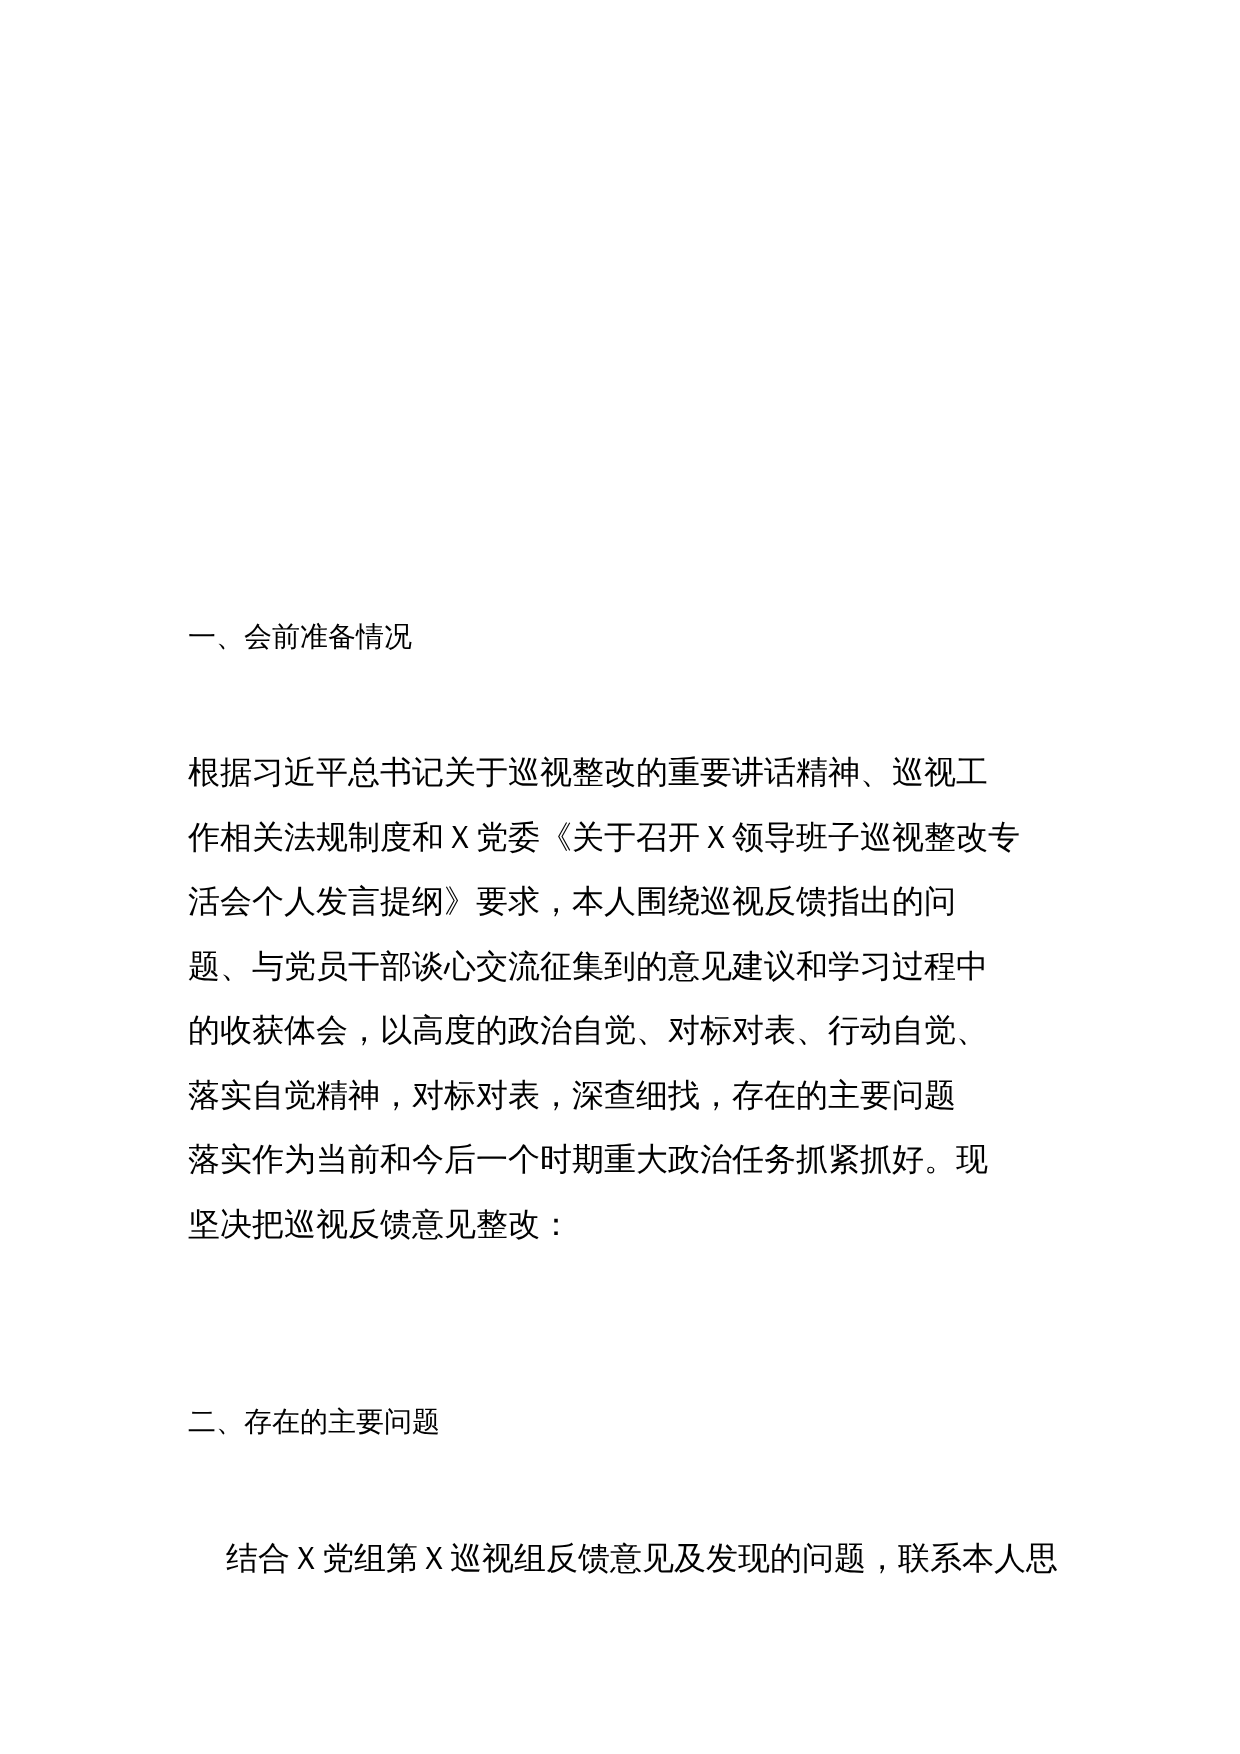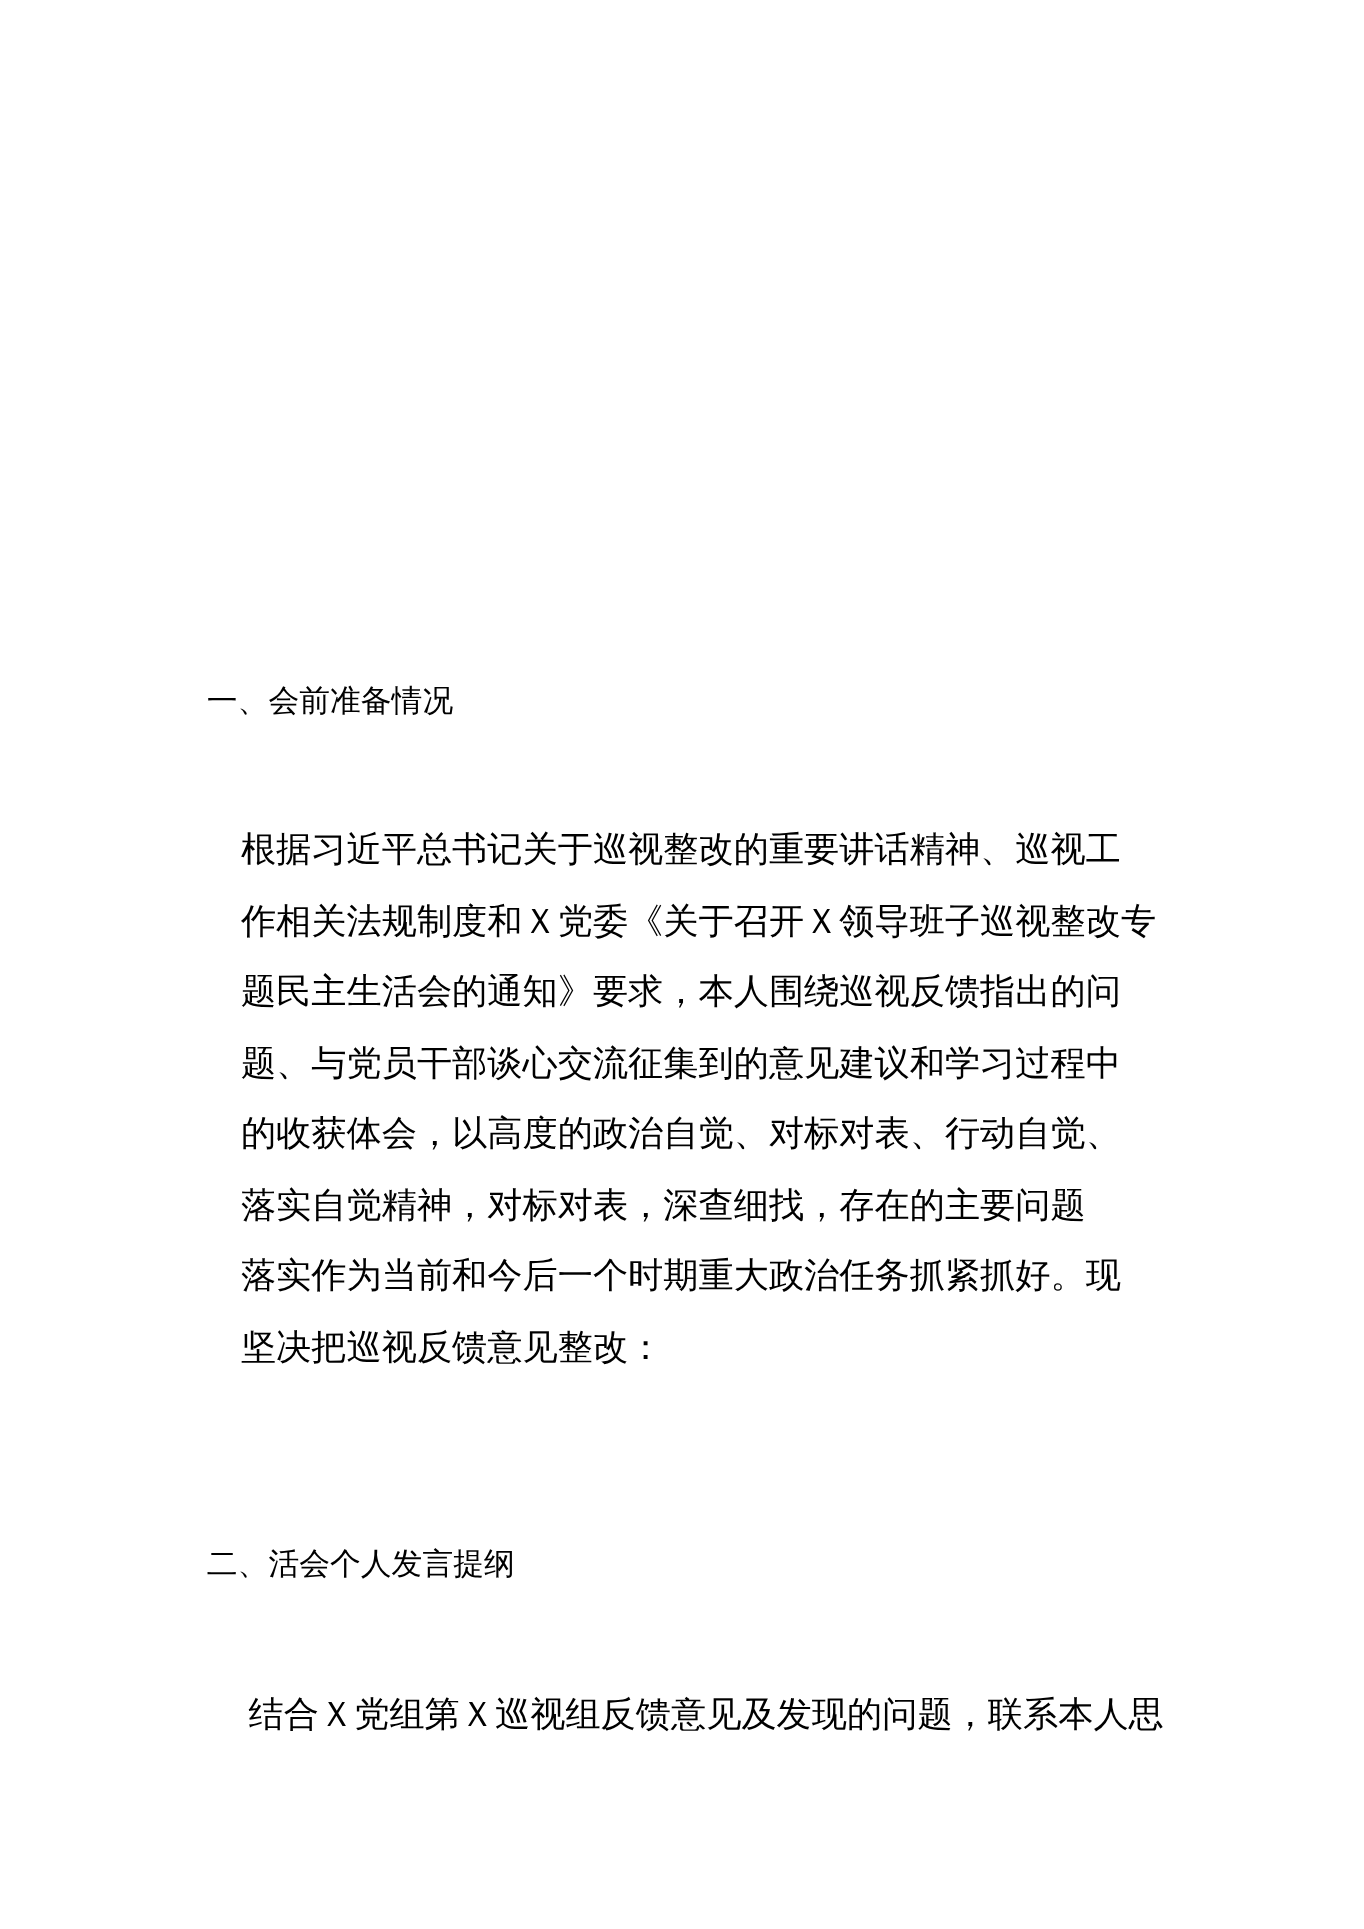--- a/index.html
+++ b/index.html
@@ -51,43 +51,42 @@
       position: absolute;
       left: 188px;
       width: 870px;
       font-size: 32px;
       line-height: 64.5px;
     }
     .para .line {
       display: block;
       white-space: nowrap;
       height: 64.5px;
-      margin-left: 31px;
     }
     .para.p1 { top: 740px; }
     .para.p2 { top: 1526px; text-align: right; }
   </style>
 </head>
 <body>
 
 <div class="page">
 
 
   <div class="heading h1">一、会前准备情况</div>
 
   <div class="para p1">
     <span class="line">根据习近平总书记关于巡视整改的重要讲话精神、巡视工</span>
     <span class="line">作相关法规制度和Ｘ党委《关于召开Ｘ领导班子巡视整改专</span>
-    <span class="line">题民主生活会的通知》要求，本人围绕巡视反馈指出的问</span>
+    <span class="line">活会个人发言提纲》要求，本人围绕巡视反馈指出的问</span>
     <span class="line">题、与党员干部谈心交流征集到的意见建议和学习过程中</span>
     <span class="line">的收获体会，以高度的政治自觉、对标对表、行动自觉、</span>
     <span class="line">落实自觉精神，对标对表，深查细找，存在的主要问题</span>
     <span class="line">落实作为当前和今后一个时期重大政治任务抓紧抓好。现</span>
     <span class="line">坚决把巡视反馈意见整改：</span>
   </div>
 
-  <div class="heading h2">二、活会个人发言提纲</div>
+  <div class="heading h2">二、存在的主要问题</div>
 
   <div class="para p2">
     <span class="line">结合Ｘ党组第Ｘ巡视组反馈意见及发现的问题，联系本人思</span>
   </div>
 
 </div>
 
 </body></html>

